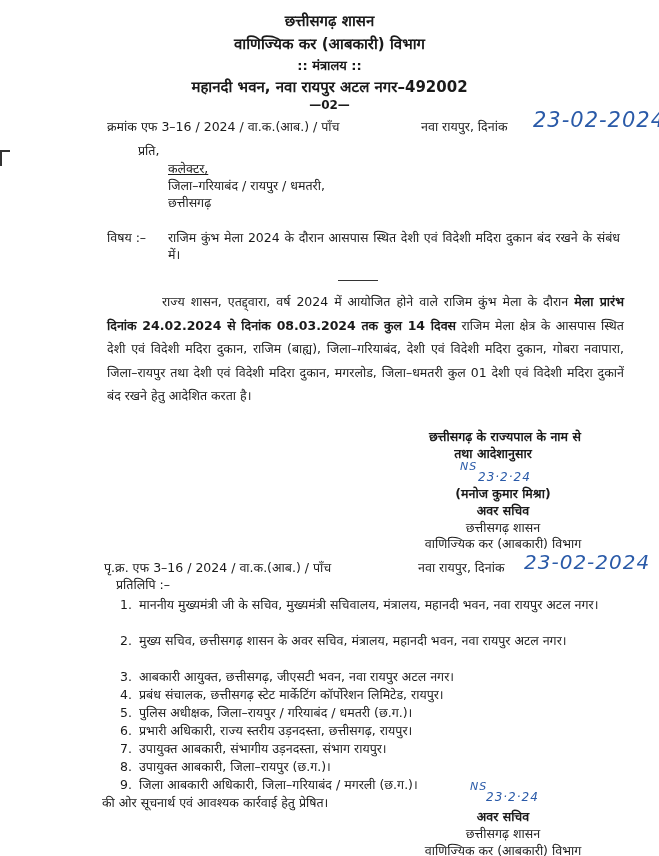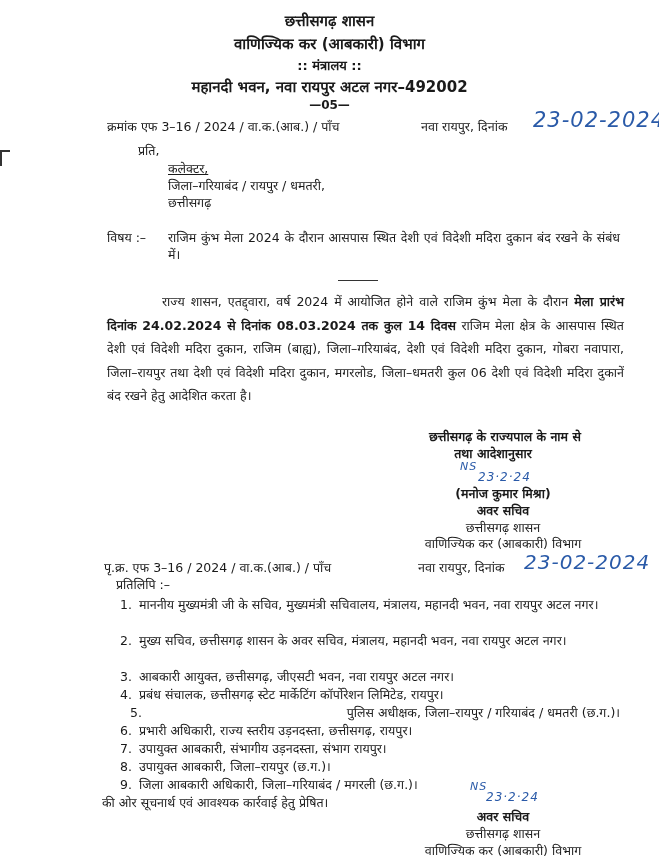--- a/index.html
+++ b/index.html
@@ -30,60 +30,60 @@
 <body>
 
 <div>
 
   <div class="edge-mark"></div>
 
   <div class="abs center hdr" style="top:10px;">छत्तीसगढ़ शासन</div>
   <div class="abs center hdr" style="top:33px;">वाणिज्यिक कर (आबकारी) विभाग</div>
   <div class="abs center hdr" style="top:56px;font-size:13px;">:: मंत्रालय ::</div>
   <div class="abs center hdr" style="top:76px;">महानदी भवन, नवा रायपुर अटल नगर–492002</div>
-  <div class="abs center hdr" style="top:98px;font-size:12px;">—05—</div>
+  <div class="abs center hdr" style="top:98px;font-size:12px;">—02—</div>
 
   <div class="abs t13" style="left:107px;top:118px;">क्रमांक एफ 3–16 / 2024 / वा.क.(आब.) / पाँच</div>
   <div class="abs t13" style="left:421px;top:118px;">नवा रायपुर, दिनांक</div>
   <div class="abs hand" style="left:533px;top:108px;font-size:21px;">23-02-2024</div>
 
   <div class="abs t13" style="left:110px;top:142px;margin-left:28px;">प्रति,</div>
   <div class="abs t13" style="left:168px;top:160px;text-decoration:underline;">कलेक्टर,</div>
   <div class="abs t13" style="left:168px;top:177px;">जिला–गरियाबंद / रायपुर / धमतरी,</div>
   <div class="abs t13" style="left:168px;top:194px;">छत्तीसगढ़</div>
 
   <div class="abs t13" style="left:107px;top:229px;">विषय :–</div>
   <div class="subject" style="top:229px;">राजिम कुंभ मेला 2024 के दौरान आसपास स्थित देशी एवं विदेशी मदिरा दुकान बंद रखने के संबंध में।</div>
 
   <div class="sep"></div>
 
   <div class="para" style="top:290px;text-indent:55px;">
     <span>राज्य शासन, एतद्द्वारा, वर्ष 2024 में आयोजित होने वाले राजिम कुंभ मेला के दौरान</span>
-    <span class="bold">मेला प्रारंभ दिनांक 24.02.2024 से दिनांक 08.03.2024 तक कुल 14 दिवस</span><span> राजिम मेला क्षेत्र के आसपास स्थित देशी एवं विदेशी मदिरा दुकान, राजिम (बाह्य), जिला–गरियाबंद, देशी एवं विदेशी मदिरा दुकान, गोबरा नवापारा, जिला–रायपुर तथा देशी एवं विदेशी मदिरा दुकान, मगरलोड, जिला–धमतरी कुल 06 देशी एवं विदेशी मदिरा दुकानें बंद रखने हेतु आदेशित करता है।</span>
+    <span class="bold">मेला प्रारंभ दिनांक 24.02.2024 से दिनांक 08.03.2024 तक कुल 14 दिवस</span><span> राजिम मेला क्षेत्र के आसपास स्थित देशी एवं विदेशी मदिरा दुकान, राजिम (बाह्य), जिला–गरियाबंद, देशी एवं विदेशी मदिरा दुकान, गोबरा नवापारा, जिला–रायपुर तथा देशी एवं विदेशी मदिरा दुकान, मगरलोड, जिला–धमतरी कुल 01 देशी एवं विदेशी मदिरा दुकानें बंद रखने हेतु आदेशित करता है।</span>
   </div>
 
   <div class="sig-block bold" style="top:428px;">छत्तीसगढ़ के राज्यपाल के नाम से</div>
   <div class="sig-block bold" style="top:445px;left:368px;">तथा आदेशानुसार</div>
   <div class="abs hand" style="left:460px;top:460px;font-size:11px;">NS</div>
   <div class="abs hand" style="left:478px;top:470px;font-size:12px;">23·2·24</div>
   <div class="sig-block bold" style="top:485px;left:378px;">(मनोज कुमार मिश्रा)</div>
   <div class="sig-block bold" style="top:502px;left:378px;">अवर सचिव</div>
   <div class="sig-block" style="top:519px;left:378px;">छत्तीसगढ़ शासन</div>
   <div class="sig-block" style="top:535px;left:378px;">वाणिज्यिक कर (आबकारी) विभाग</div>
 
   <div class="abs t13" style="left:104px;top:559px;">पृ.क्र. एफ 3–16 / 2024 / वा.क.(आब.) / पाँच</div>
   <div class="abs t13" style="left:418px;top:559px;">नवा रायपुर, दिनांक</div>
   <div class="abs hand" style="left:524px;top:550px;font-size:20px;">23-02-2024</div>
   <div class="abs t13" style="left:104px;top:576px;margin-left:12px;">प्रतिलिपि :–</div>
 
   <div class="list-item" style="top:596px;"><span class="num">1.</span><span class="txt">माननीय मुख्यमंत्री जी के सचिव, मुख्यमंत्री सचिवालय, मंत्रालय, महानदी भवन, नवा रायपुर अटल नगर।</span></div>
   <div class="list-item" style="top:632px;"><span class="num">2.</span><span class="txt">मुख्य सचिव, छत्तीसगढ़ शासन के अवर सचिव, मंत्रालय, महानदी भवन, नवा रायपुर अटल नगर।</span></div>
   <div class="list-item" style="top:668px;"><span class="num">3.</span><span class="txt">आबकारी आयुक्त, छत्तीसगढ़, जीएसटी भवन, नवा रायपुर अटल नगर।</span></div>
   <div class="list-item" style="top:686px;"><span class="num">4.</span><span class="txt">प्रबंध संचालक, छत्तीसगढ़ स्टेट मार्केटिंग कॉर्पोरेशन लिमिटेड, रायपुर।</span></div>
-  <div class="list-item" style="top:704px;text-align:right;"><span class="num">5.</span><span class="txt">पुलिस अधीक्षक, जिला–रायपुर / गरियाबंद / धमतरी (छ.ग.)।</span></div>
+  <div class="list-item" style="top:704px;"><span class="num">5.</span><span class="txt">पुलिस अधीक्षक, जिला–रायपुर / गरियाबंद / धमतरी (छ.ग.)।</span></div>
   <div class="list-item" style="top:722px;"><span class="num">6.</span><span class="txt">प्रभारी अधिकारी, राज्य स्तरीय उड़नदस्ता, छत्तीसगढ़, रायपुर।</span></div>
   <div class="list-item" style="top:740px;"><span class="num">7.</span><span class="txt">उपायुक्त आबकारी, संभागीय उड़नदस्ता, संभाग रायपुर।</span></div>
   <div class="list-item" style="top:758px;"><span class="num">8.</span><span class="txt">उपायुक्त आबकारी, जिला–रायपुर (छ.ग.)।</span></div>
   <div class="list-item" style="top:776px;"><span class="num">9.</span><span class="txt">जिला आबकारी अधिकारी, जिला–गरियाबंद / मगरली (छ.ग.)।</span></div>
 
   <div class="abs t13" style="left:102px;top:794px;">की ओर सूचनार्थ एवं आवश्यक कार्रवाई हेतु प्रेषित।</div>
 
   <div class="abs hand" style="left:470px;top:780px;font-size:11px;">NS</div>
   <div class="abs hand" style="left:486px;top:790px;font-size:12px;">23·2·24</div>
   <div class="sig-block bold" style="top:808px;left:378px;">अवर सचिव</div>

